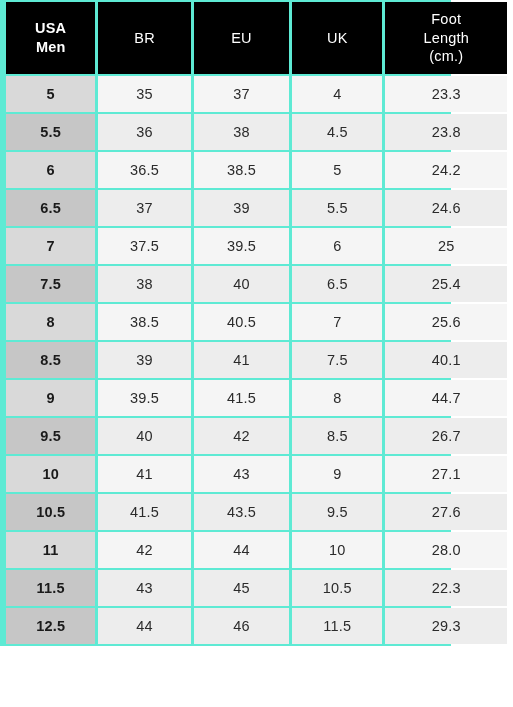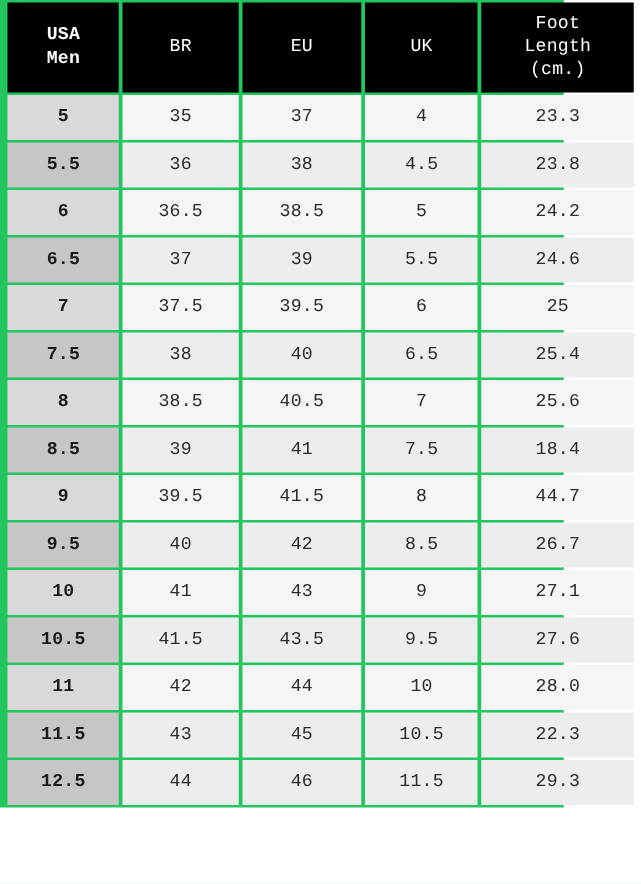--- a/index.html
+++ b/index.html
@@ -11,22 +11,21 @@
     width: 513px;
     height: 707px;
     overflow: hidden;
     font-family: "Liberation Sans", "DejaVu Sans", sans-serif;
   }
 
   .size-chart {
     width: 451px;
     box-sizing: border-box;
     padding: 0 3px 0 3px;
-    background: #22c55e;
-    font-family: Liberation Mono, monospace;
+    background: #5eead4;
   }
 
   table.size-table {
     width: 507px;
     border-collapse: separate;
     border-spacing: 3px 2px;
     table-layout: fixed;
     margin: 0;
   }
 
@@ -151,21 +150,21 @@
           <td class="data-cell">38.5</td>
           <td class="data-cell">40.5</td>
           <td class="data-cell">7</td>
           <td class="data-cell">25.6</td>
         </tr>
         <tr class="row-even">
           <td class="usa-cell">8.5</td>
           <td class="data-cell">39</td>
           <td class="data-cell">41</td>
           <td class="data-cell">7.5</td>
-          <td class="data-cell">18.4</td>
+          <td class="data-cell">40.1</td>
         </tr>
         <tr class="row-odd">
           <td class="usa-cell">9</td>
           <td class="data-cell">39.5</td>
           <td class="data-cell">41.5</td>
           <td class="data-cell">8</td>
           <td class="data-cell">44.7</td>
         </tr>
         <tr class="row-even">
           <td class="usa-cell">9.5</td>

